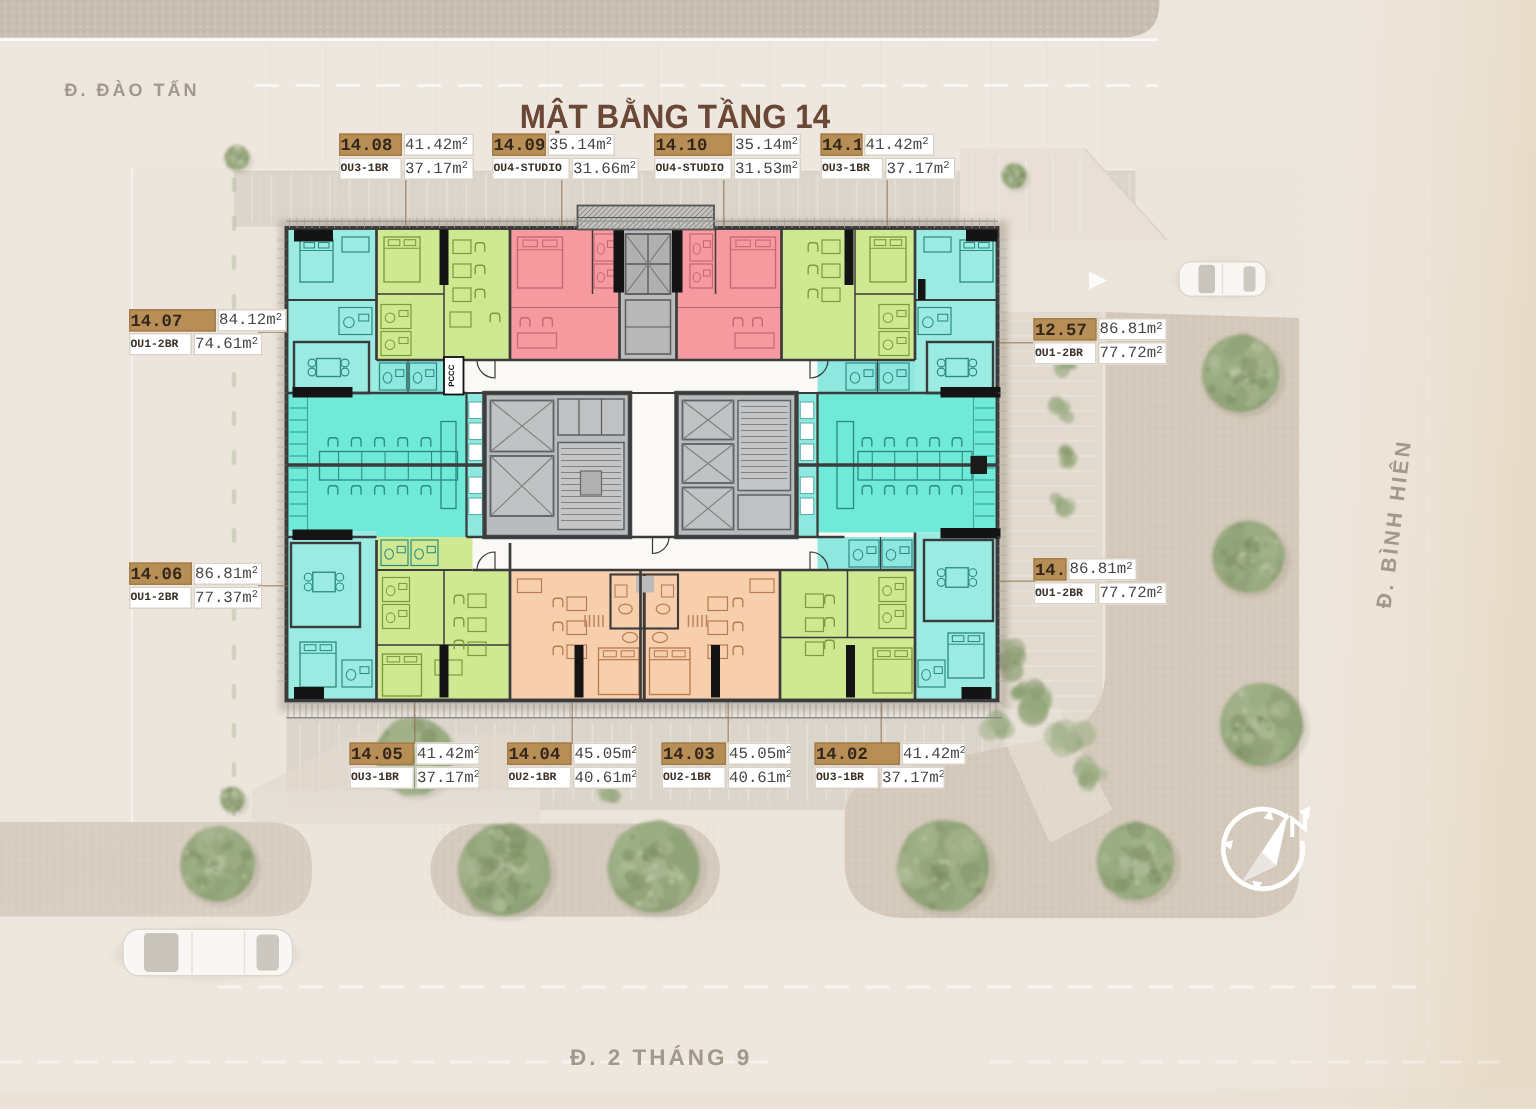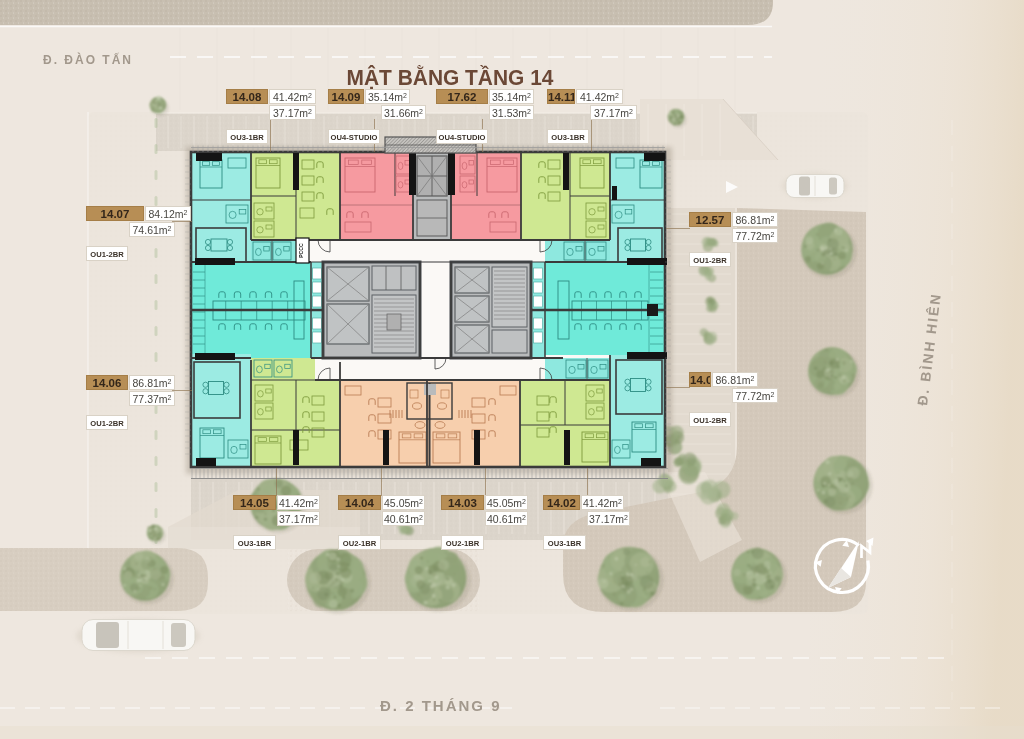--- a/index.html
+++ b/index.html
@@ -1,26 +1,26 @@
 <!DOCTYPE html>
 <html><head><meta charset="utf-8"><style>
 * { margin:0; padding:0; box-sizing:border-box; }
 html,body { width:1024px; height:739px; overflow:hidden; }
 body { position:relative; font-family:"Liberation Sans", sans-serif; background:#f1eae2; }
 #bg { position:absolute; left:0; top:0; }
 .title { position:absolute; left:150px; top:65px; width:600px; text-align:center; font-size:22.5px; font-weight:bold; color:#6b4836; letter-spacing:0px; transform:scaleX(0.93); transform-origin:center; }
 .st { position:absolute; color:#a2988c; font-weight:bold; letter-spacing:2px; font-size:15px; }
 .lab { position:absolute; font-family:"Liberation Sans", sans-serif; }
 .lab .r1, .lab .r2 { display:flex; gap:1px; margin-bottom:1px; }
-.lab span { display:inline-block; height:15px; line-height:15px; text-align:center; white-space:nowrap; overflow:hidden; }
+.lab span { display:inline-block; height:15px; line-height:15px; white-space:nowrap; overflow:hidden;font-family:Liberation Mono, monospace; }
 .lab .num { background:#b78e55; color:#33261a; font-weight:bold; font-size:11.5px; border:1px solid #a57e47; }
 .lab .cell { background:#ffffff; border:1px solid #d9d2c6; color:#474540; }
 .lab .a { font-size:10.5px; }
 .lab .a sup { font-size:7px; line-height:0; position:relative; top:-3px; vertical-align:baseline; }
-.lab .t { font-size:7.6px; font-weight:bold; color:#3a3128; letter-spacing:0;margin-top:24px; }
+.lab .t { font-size:7.6px; font-weight:bold; color:#3a3128; letter-spacing:0; }
 .conn { position:absolute; background:#8d7350; opacity:0.65; }
 </style></head>
 <body>
 <div id="bg"><svg width="1024" height="739" viewBox="0 0 1024 739">
 <defs>
 <pattern id="spk" width="5" height="5" patternUnits="userSpaceOnUse">
  <circle cx="1" cy="1" r="0.65" fill="#8c7f6d" opacity="0.22"></circle>
  <circle cx="3.5" cy="3" r="0.55" fill="#ffffff" opacity="0.35"></circle>
  <circle cx="2" cy="4" r="0.5" fill="#a4977f" opacity="0.18"></circle>
 </pattern>
@@ -1788,21 +1788,21 @@
       <span class="num" style="width:36px">14.09</span>
       <span class="cell a" style="width:45px">35.14m<sup>2</sup></span>
     </div>
 <div class="r2">
       <span class="cell t" style="width:52px">OU4-STUDIO</span>
       <span class="cell a" style="width:45px">31.66m<sup>2</sup></span>
     </div>
 </div>
 <div class="lab" style="left:436px;top:89px">
 <div class="r1">
-      <span class="num" style="width:52px">17.62</span>
+      <span class="num" style="width:52px">14.10</span>
       <span class="cell a" style="width:45px">35.14m<sup>2</sup></span>
     </div>
 <div class="r2">
       <span class="cell t" style="width:52px">OU4-STUDIO</span>
       <span class="cell a" style="width:45px">31.53m<sup>2</sup></span>
     </div>
 </div>
 <div class="lab" style="left:547px;top:89px">
 <div class="r1">
       <span class="num" style="width:28px">14.11</span>
@@ -1878,19 +1878,19 @@
       <span class="num" style="width:43px">14.03</span>
       <span class="cell a" style="width:43px">45.05m<sup>2</sup></span>
     </div>
 <div class="r2">
       <span class="cell t" style="width:43px">OU2-1BR</span>
       <span class="cell a" style="width:43px">40.61m<sup>2</sup></span>
     </div>
 </div>
 <div class="lab" style="left:543px;top:495px">
 <div class="r1">
-      <span class="num" style="width:37px">14.02</span>
+      <span class="num" style="width:57px">14.02</span>
       <span class="cell a" style="width:43px">41.42m<sup>2</sup></span>
     </div>
 <div class="r2">
       <span class="cell t" style="width:43px">OU3-1BR</span>
       <span class="cell a" style="width:43px">37.17m<sup>2</sup></span>
     </div>
 </div>
 </body></html>

